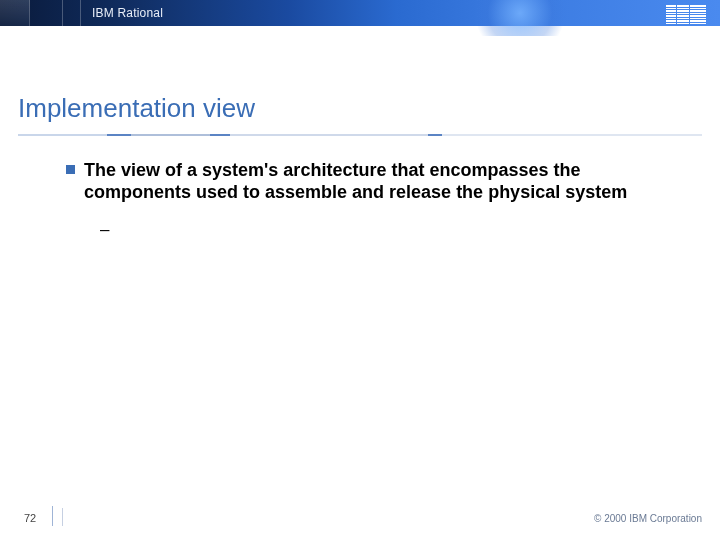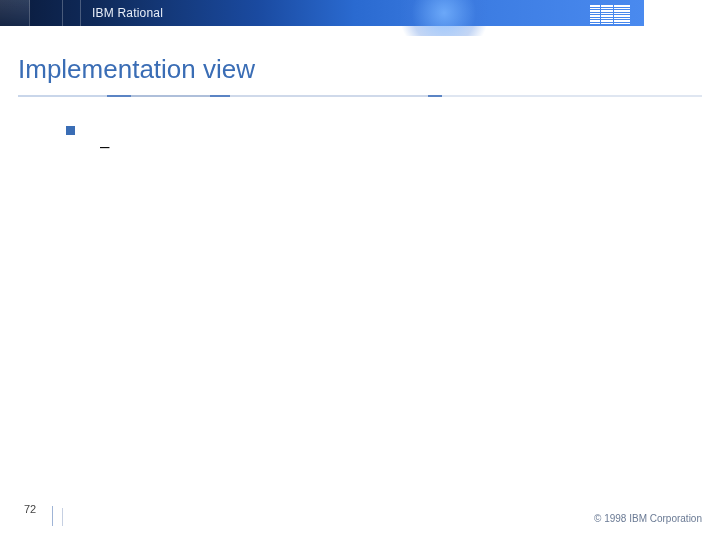--- a/index.html
+++ b/index.html
@@ -5,21 +5,21 @@
   * { margin: 0; padding: 0; box-sizing: border-box; }
   body {
     width: 720px;
     height: 540px;
     font-family: Arial, Helvetica, sans-serif;
     background: #ffffff;
     position: relative;
     overflow: hidden;
   }
   .header-bar {
-    width: 644px;
+    width: 720px;
     height: 26px;
     background: linear-gradient(90deg, #0a1a3a 0%, #0f2a5a 15%, #1a4aa0 40%, #2a6ad0 55%, #3a7ae0 70%, #4a8aef 100%);
     position: relative;
     display: flex;
     align-items: center;
   }
   .header-left-stripe {
     position: absolute;
     left: 0;
     top: 0;
@@ -61,20 +61,21 @@
     gap: 1px;
   }
   .ibm-logo .row { display: flex; gap: 1px; height: 1.5px; }
   .ibm-logo .seg { background: #ffffff; height: 1.5px; }
   .ibm-logo .g1 { width: 10px; }
   .ibm-logo .g2 { width: 12px; }
   .ibm-logo .g3 { width: 16px; }
 
   .title-area {
     padding: 28px 28px 6px 18px;
+    margin-top: 39px;
   }
   .title-text {
     color: #3a6db5;
     font-size: 26px;
     font-weight: 400;
   }
   .title-stripe {
     margin-top: 10px;
     height: 2px;
     width: 684px;
@@ -125,21 +126,21 @@
   .footer {
     position: absolute;
     bottom: 14px;
     left: 0;
     width: 720px;
     height: 22px;
   }
   .page-num {
     position: absolute;
     left: 24px;
-    bottom: 11px;
+    bottom: 2px;
     font-size: 11px;
     color: #444;
   }
   .footer-tick {
     position: absolute;
     bottom: 0;
     width: 1px;
     height: 18px;
     background: #c6d0e2;
   }
@@ -207,24 +208,25 @@
 </div>
 
 <div class="title-area">
   <div class="title-text">Implementation view</div>
   <div class="title-stripe"></div>
 </div>
 
 <div class="content">
   <div class="bullet-item">
     <span class="sqbullet"></span>
+    <span>The view of a system's architecture that encompasses the components used to assemble and release the physical system</span>
   </div>
   <div class="sub-item">
     <span class="dash">–</span>
   </div>
 </div>
 
 <div class="footer">
   <div class="page-num">72</div>
   <div class="footer-tick f1"></div>
   <div class="footer-tick f2"></div>
-  <div class="copyright">© 1998 IBM Corporation</div>
+  <div class="copyright">© 2000 IBM Corporation</div>
 </div>
 
 </body></html>

